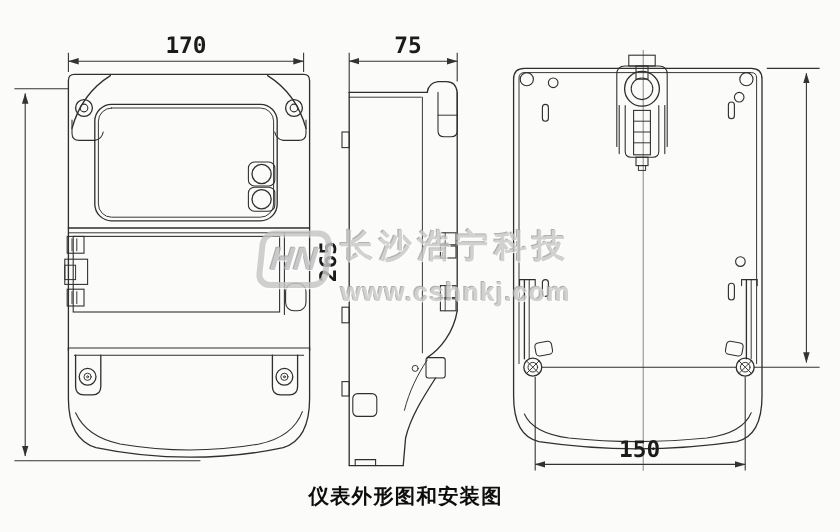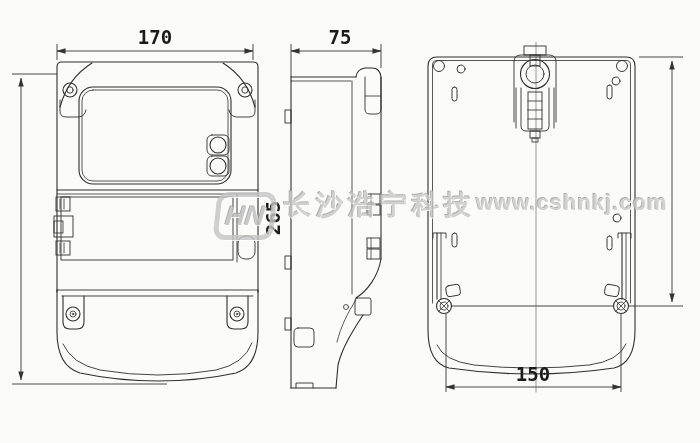--- a/index.html
+++ b/index.html
@@ -32,30 +32,30 @@
   .wm-logo{
     width:50px;height:38px;
     border:5px solid #c6c6c6;border-radius:12px;
     box-shadow:1px 1px 0 #ffffff, inset 1px 1px 0 #ffffff;
     display:flex;align-items:center;justify-content:center;
     font-style:italic;font-weight:bold;font-size:27px;
     color:#bfbfbf;
     text-shadow:1px 1px 0 #ffffff,-1px -1px 0 #9e9e9e;
     transform:skewX(-6deg);
   }
-  .wm-col{display:flex;flex-direction:row;line-height:1;justify-content:space-between;}
+  .wm-col{display:flex;flex-direction:column;line-height:1;justify-content:space-between;}
   .wm-company{
     font-weight:bold;font-size:27px;letter-spacing:5px;
     color:#c8c8c8;
     text-shadow:1px 1px 0 #ffffff,-1px -1px 0 #a2a2a2;
     white-space:nowrap;
   }
   .wm-site{
     font-weight:bold;font-size:22px;letter-spacing:1px;
-    color:#c8c8c8;margin-top:0;
+    color:#c8c8c8;margin-top:14px;
     text-shadow:1px 1px 0 #ffffff,-1px -1px 0 #a2a2a2;
     white-space:nowrap;
   }
 </style>
 </head>
 <body>
 
 <div class="canvas">
 <svg width="700" height="443" viewBox="0 0 700 443">
   <defs>
@@ -266,13 +266,14 @@
 <div class="watermark">
   <div class="wm-logo">
     <span>HN</span>
   </div>
   <div class="wm-col">
     <div class="wm-company">长沙浩宁科技</div>
     <div class="wm-site">www.cshnkj.com</div>
   </div>
 </div>
 
+<div class="caption">仪表外形图和安装图</div>
 </div>
 
 </body></html>

